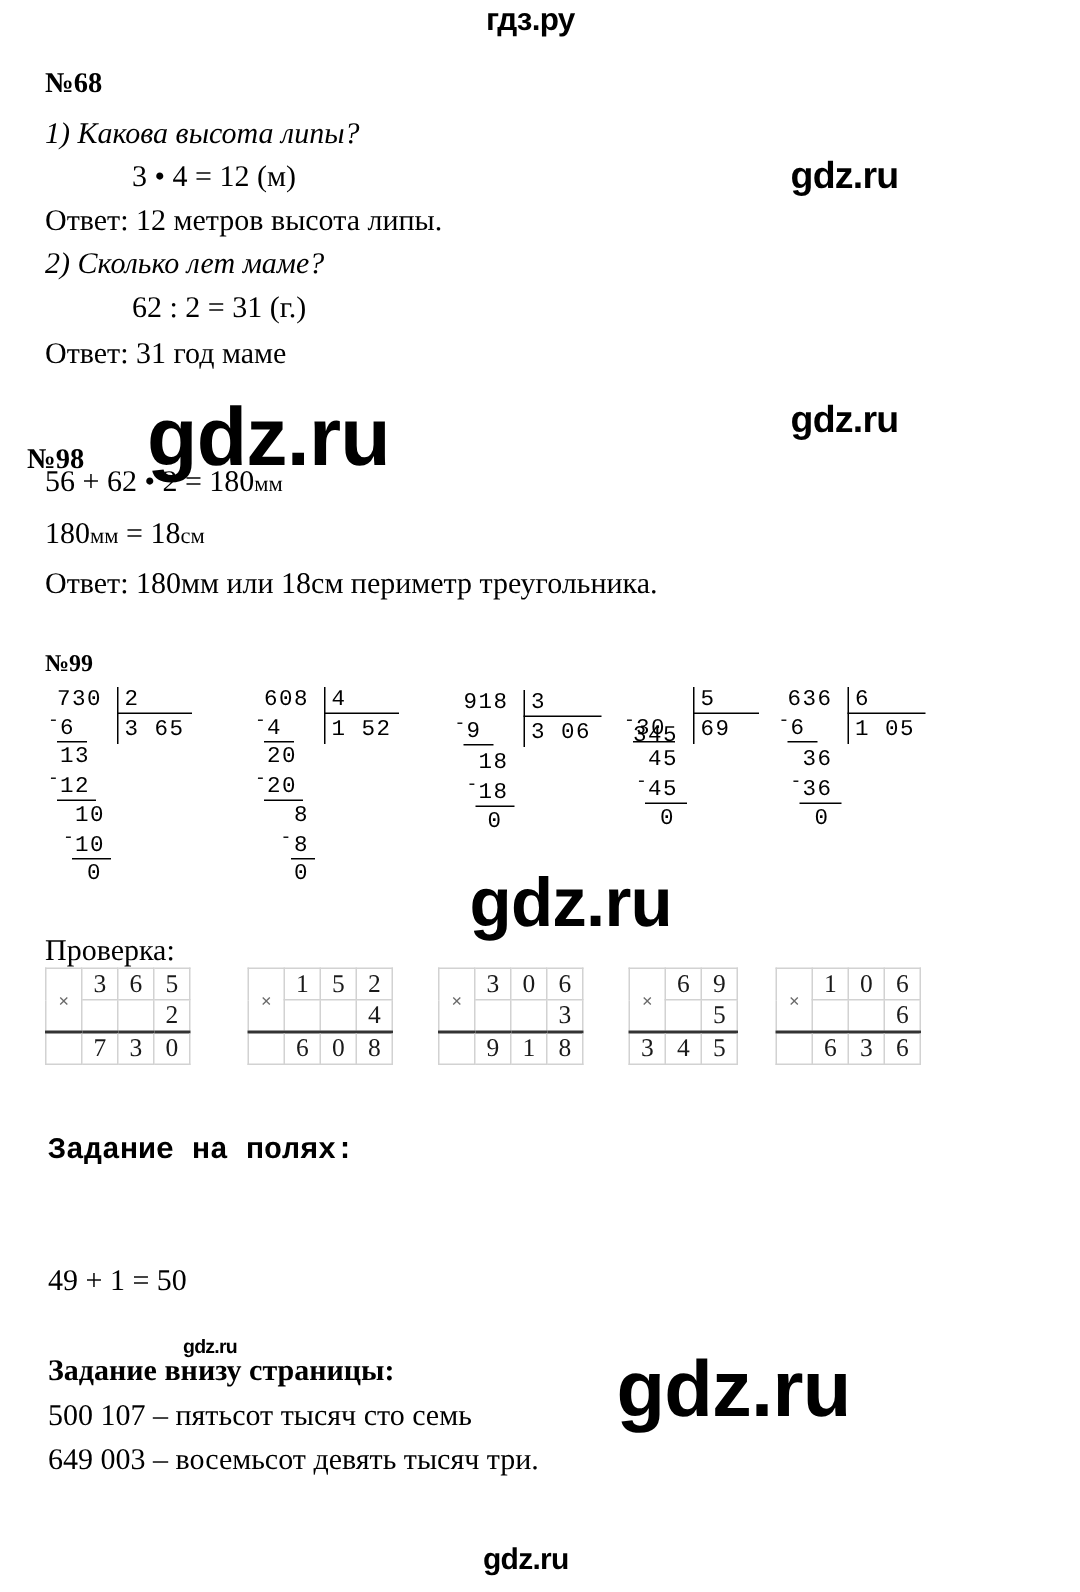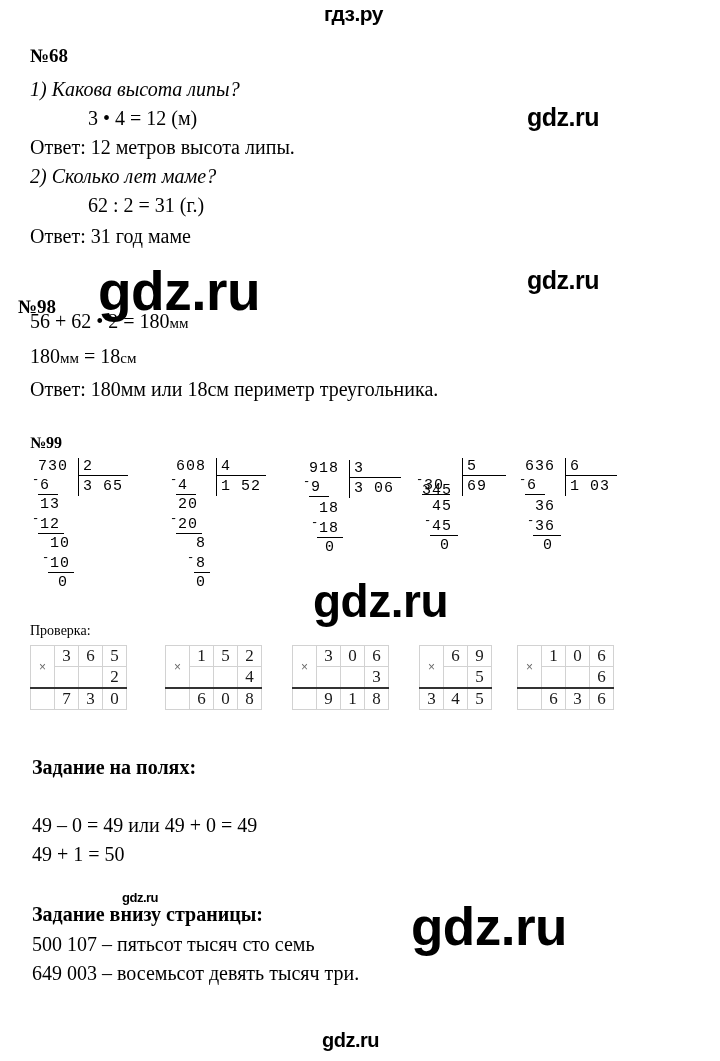--- a/index.html
+++ b/index.html
@@ -72,21 +72,21 @@
     border-top: 1.3px solid #000;
   }
   .dv-vbar {
     position: absolute;
     border-left: 1.3px solid #000;
   }
 
   
   .check-label {
     position: absolute;
-    font-size: 14px;
+    font-size: 20px;
     z-index: 6;
   }
   .grid {
     position: absolute;
     border-collapse: collapse;
     font-family: "Liberation Serif", serif;
     font-size: 17px;
     z-index: 6;
     background: #fff;
   }
@@ -219,21 +219,21 @@
     <div class="dv-row" style="left:16px; top:60px;">45</div>
     <div class="dv-rule" style="left:14px; top:77px; width:28px;"></div>
     <div class="dv-row" style="left:24px; top:79px;">0</div>
   </div>
 
   <div class="div-block" style="left:519px; top:458px; width:130px; height:110px;">
     <div class="dv-row" style="left:6px; top:0px;">636</div>
     <div class="dv-vbar" style="left:46px; top:0px; height:38px;"></div>
     <div class="dv-row" style="left:51px; top:0px;">6</div>
     <div class="dv-rule" style="left:46px; top:17px; width:52px;"></div>
-    <div class="dv-row" style="left:51px; top:20px;">1 03</div>
+    <div class="dv-row" style="left:51px; top:20px;">1 05</div>
 
     <div class="dv-minus" style="left:0px; top:16px;">-</div>
     <div class="dv-row" style="left:8px; top:19px;">6</div>
     <div class="dv-rule" style="left:6px; top:36px; width:20px;"></div>
     <div class="dv-row" style="left:16px; top:40px;">36</div>
 
     <div class="dv-minus" style="left:8px; top:57px;">-</div>
     <div class="dv-row" style="left:16px; top:60px;">36</div>
     <div class="dv-rule" style="left:14px; top:77px; width:28px;"></div>
     <div class="dv-row" style="left:24px; top:79px;">0</div>
@@ -341,21 +341,20 @@
     </tr>
     <tr class="resrow">
       <td></td>
       <td>6</td>
       <td>3</td>
       <td>6</td>
     </tr>
   </tbody>
     </table>
 
-  <div class="line bold" style="left:32px; top:756px;">Задание на полях:</div>
-  <div class="line" style="left:32px; top:814px;">49 – 0 = 49 или 49 + 0 = 49</div>
+  <div class="line bold" style="left:32px; top:756px;font-family:Liberation Mono, monospace;">Задание на полях:</div>
   <div class="line" style="left:32px; top:843px;">49 + 1 = 50</div>
 
   <div class="line bold" style="left:32px; top:903px; z-index:6;">Задание внизу страницы:</div>
   <div class="line" style="left:32px; top:933px;">500 107 – пятьсот тысяч сто семь</div>
   <div class="line" style="left:32px; top:962px;">649 003 – восемьсот девять тысяч три.</div>
 
 </div>
 
 </body></html>

